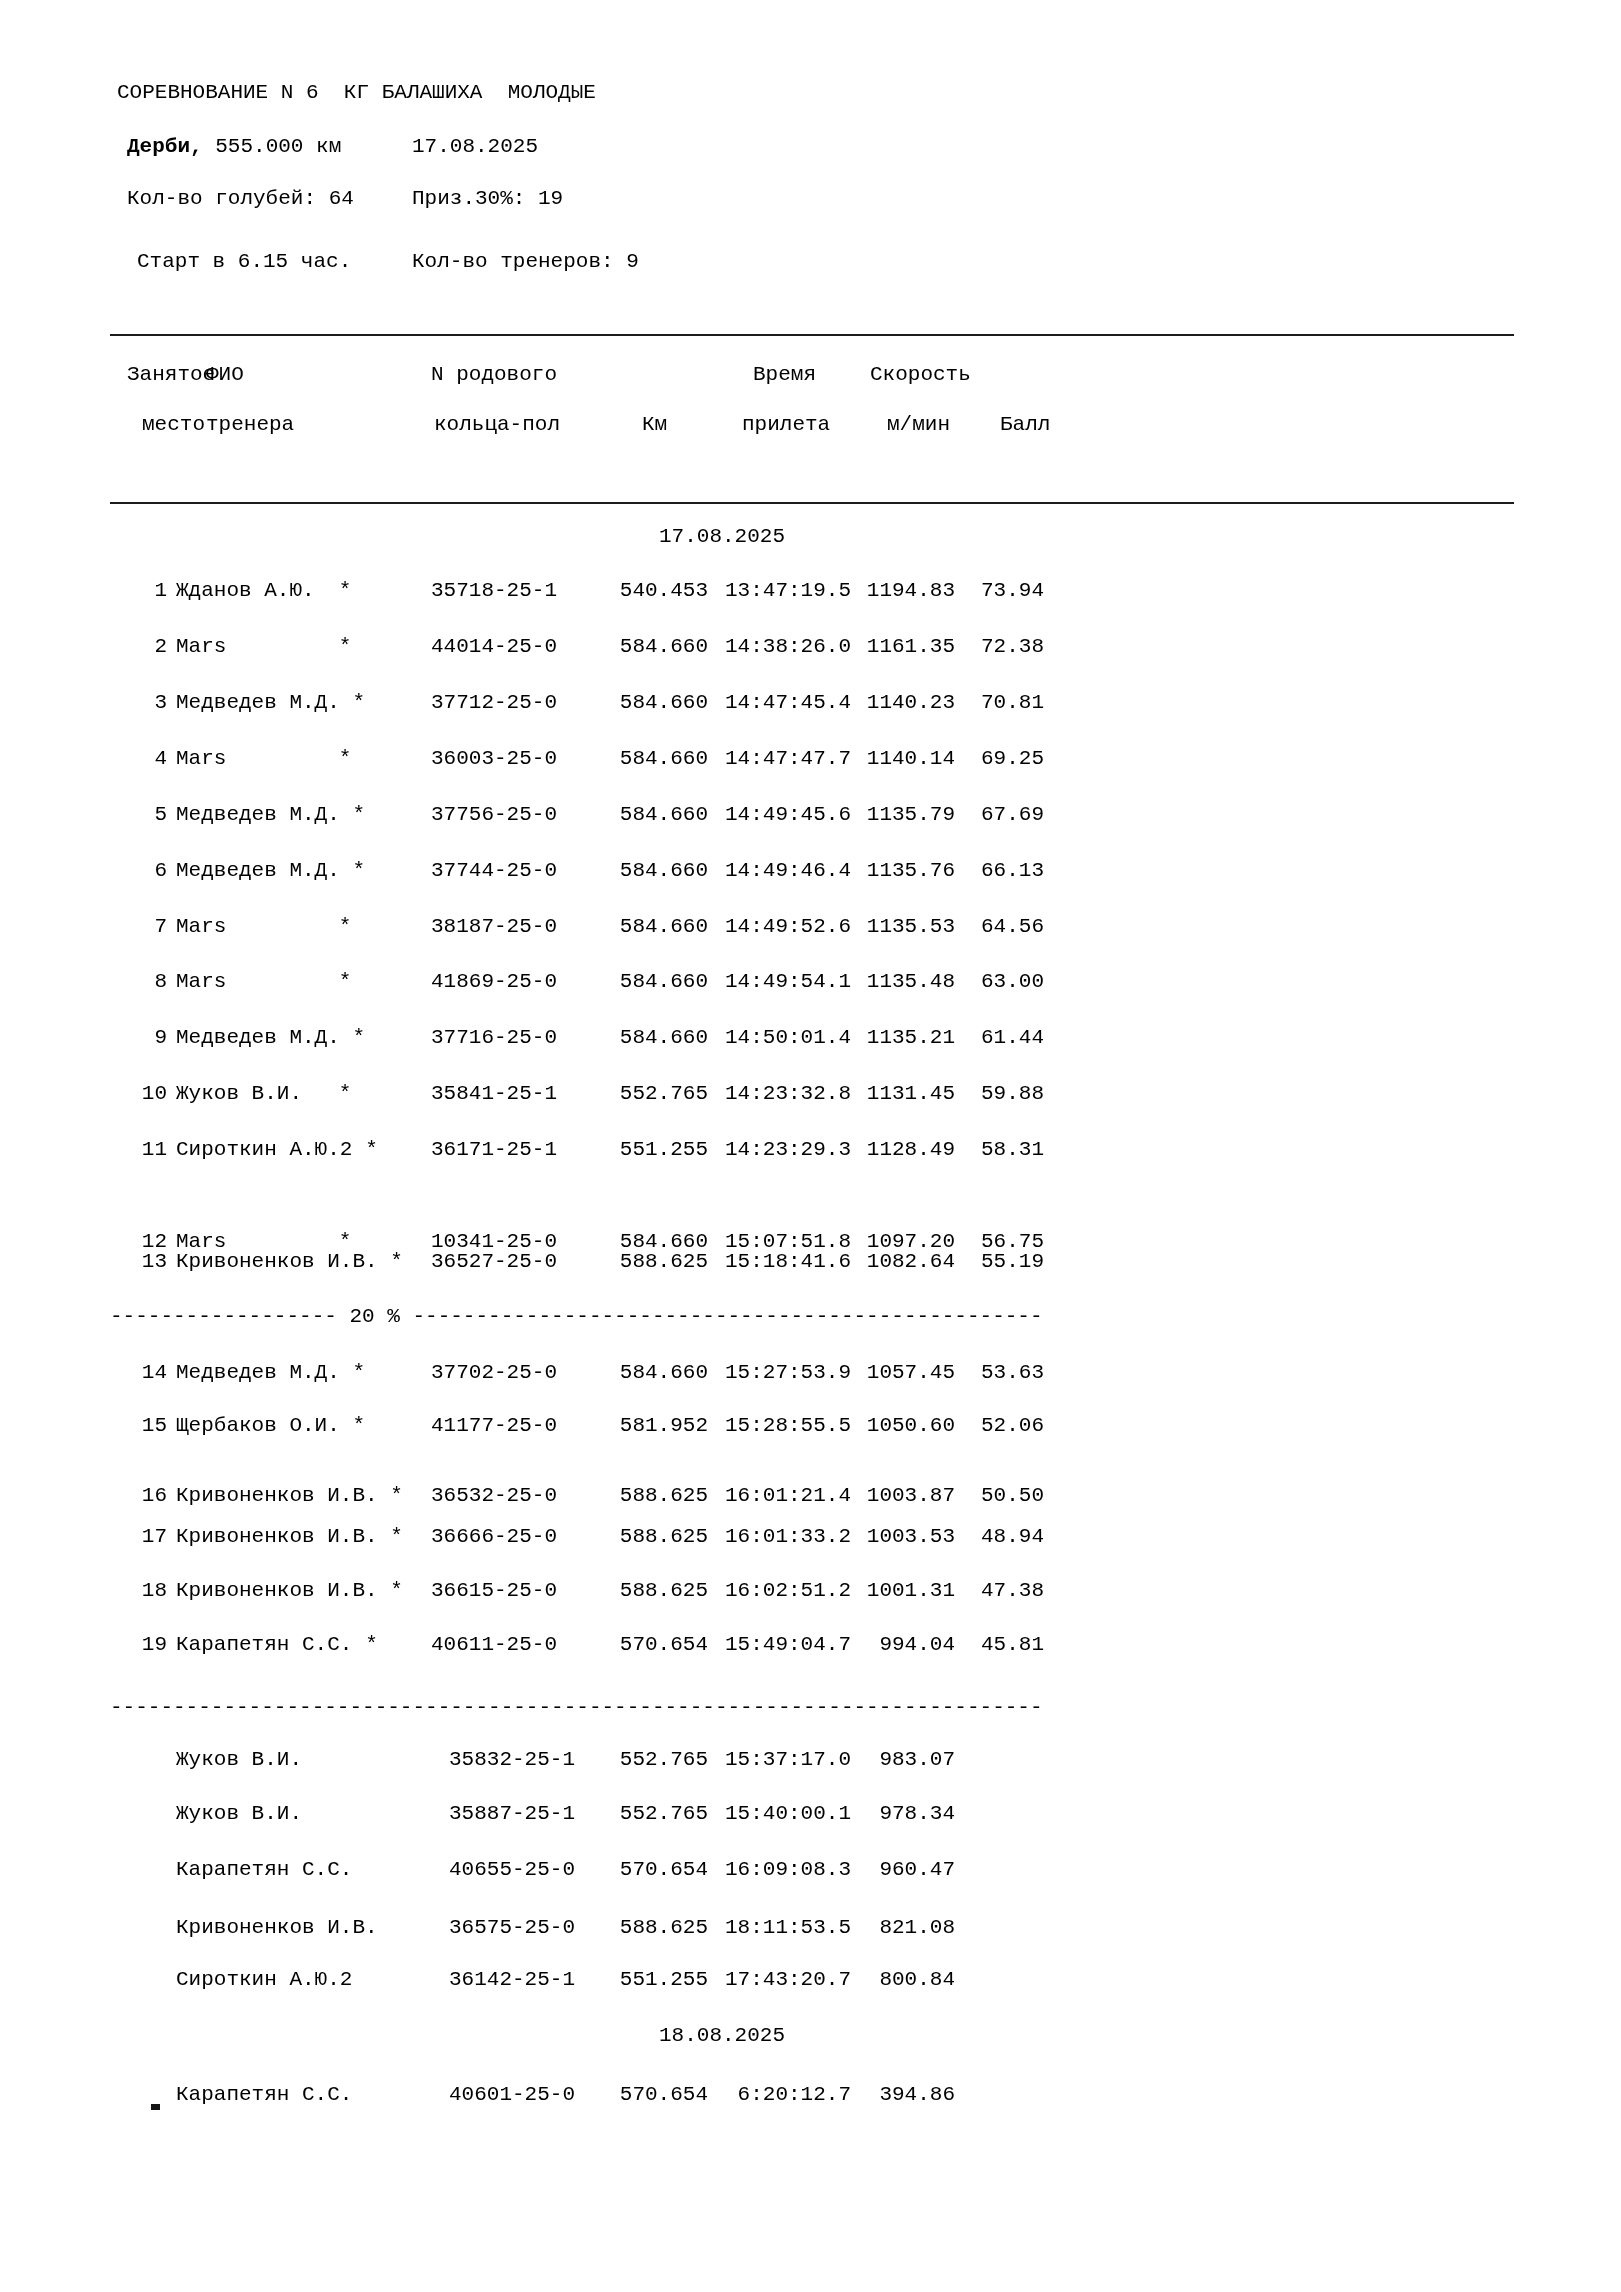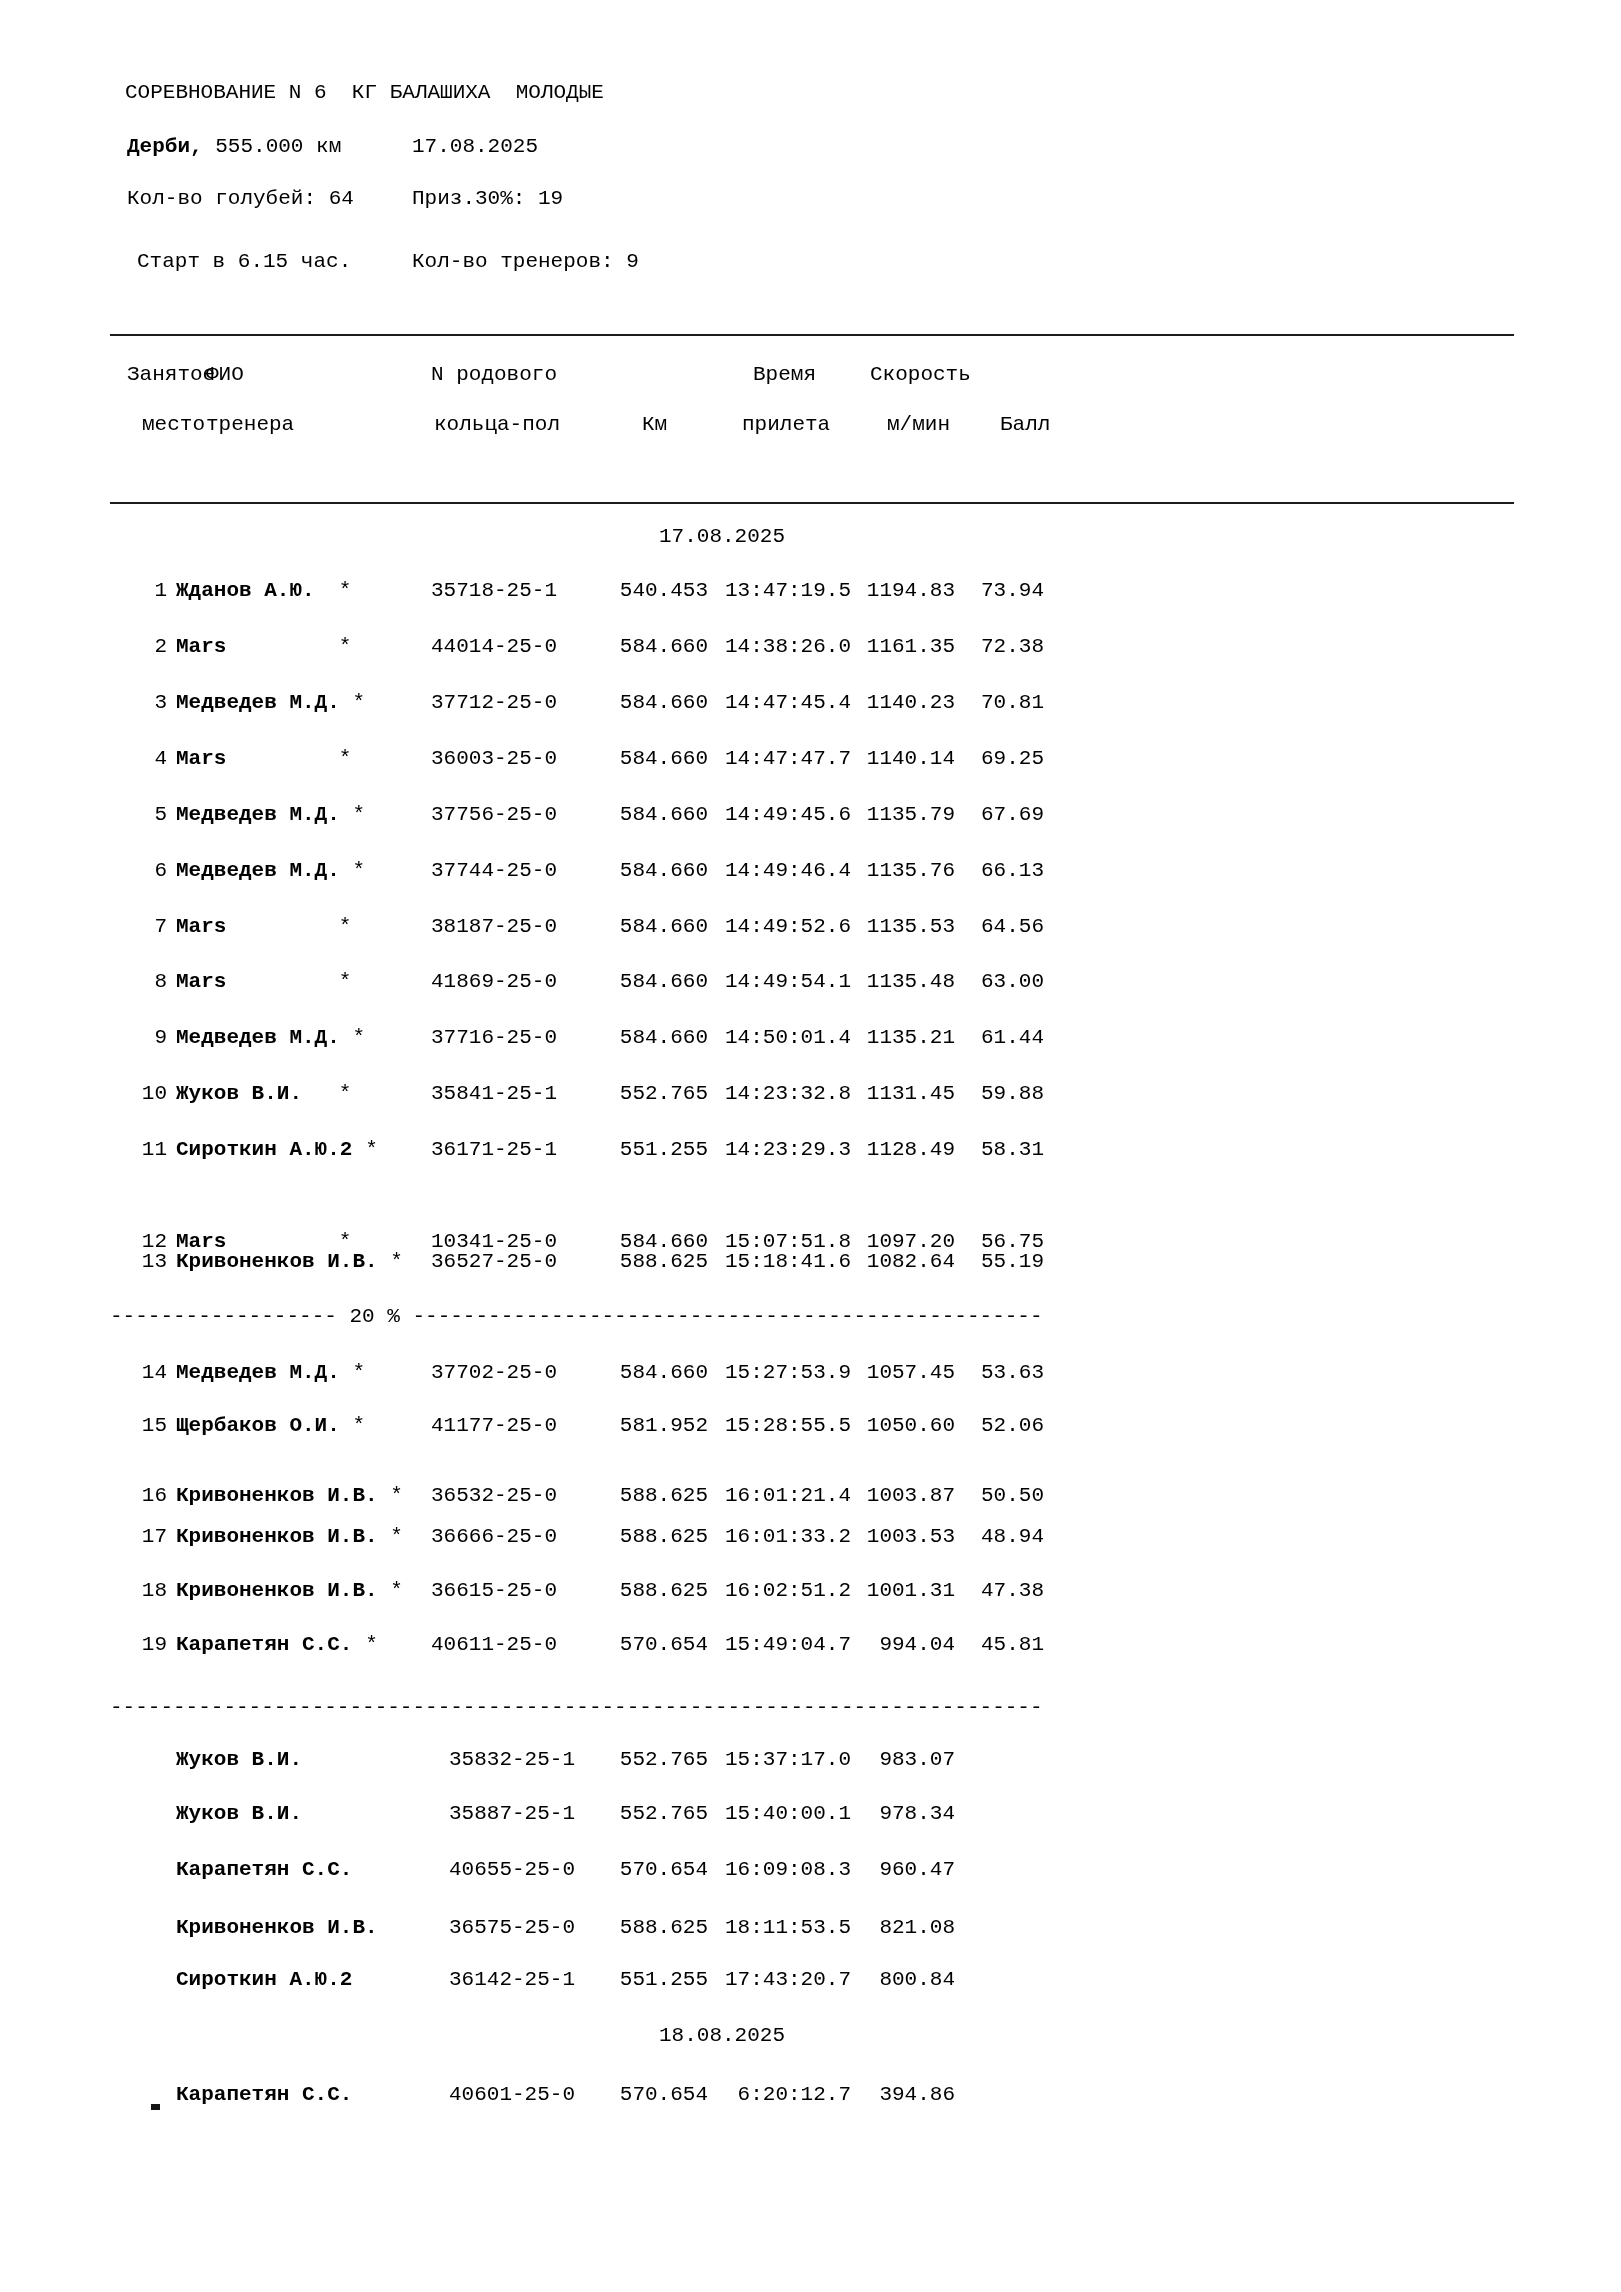--- a/index.html
+++ b/index.html
@@ -11,38 +11,38 @@
     overflow:hidden;
     font-family:"Liberation Mono","DejaVu Sans Mono",monospace;
     font-size:21px;
     color:#000000;
   }
   .line{position:absolute;left:0;top:0;width:100%;height:29px;line-height:29px;white-space:pre;}
   .abs{position:absolute;top:0;height:29px;line-height:29px;white-space:pre;}
   .cell{position:absolute;top:0;height:29px;line-height:29px;white-space:pre;}
   .rank{left:96px;width:71px;text-align:right;}
   .nameblock{left:176px;}
-  .tname{display:inline-block;min-width:150px;font-weight:bold;}
+  .tname{display:inline-block;min-width:150px;}
   .mark{padding-left:12.7px;}
   .ring{left:431px;}
   .ring2{left:449px;}
   .km{left:578px;width:130px;text-align:right;}
   .time{left:686px;width:165px;text-align:right;}
   .speed{left:828px;width:127px;text-align:right;}
   .points{left:956px;width:88px;text-align:right;}
   .hrule{position:absolute;left:110px;width:1404px;height:0;border-top:2px solid #1c1c1c;}
   b{font-weight:bold;}
 </style>
 </head>
 <body>
 
 <div id="page">
 
   <div class="line" style="top:78px">
-    <span class="abs" style="left:125px">СОРЕВНОВАНИЕ N 6  КГ БАЛАШИХА  МОЛОДЫЕ</span>
+    <span class="abs" style="left:117px">СОРЕВНОВАНИЕ N 6  КГ БАЛАШИХА  МОЛОДЫЕ</span>
   </div>
 
   <div class="line" style="top:132px">
     <span class="abs" style="left:127px"><b>Дерби,</b><span> 555.000 км</span></span>
     <span class="abs" style="left:412px">17.08.2025</span>
   </div>
 
   <div class="line" style="top:184px">
     <span class="abs" style="left:127px">Кол-во голубей: 64</span>
     <span class="abs" style="left:412px">Приз.30%: 19</span>

